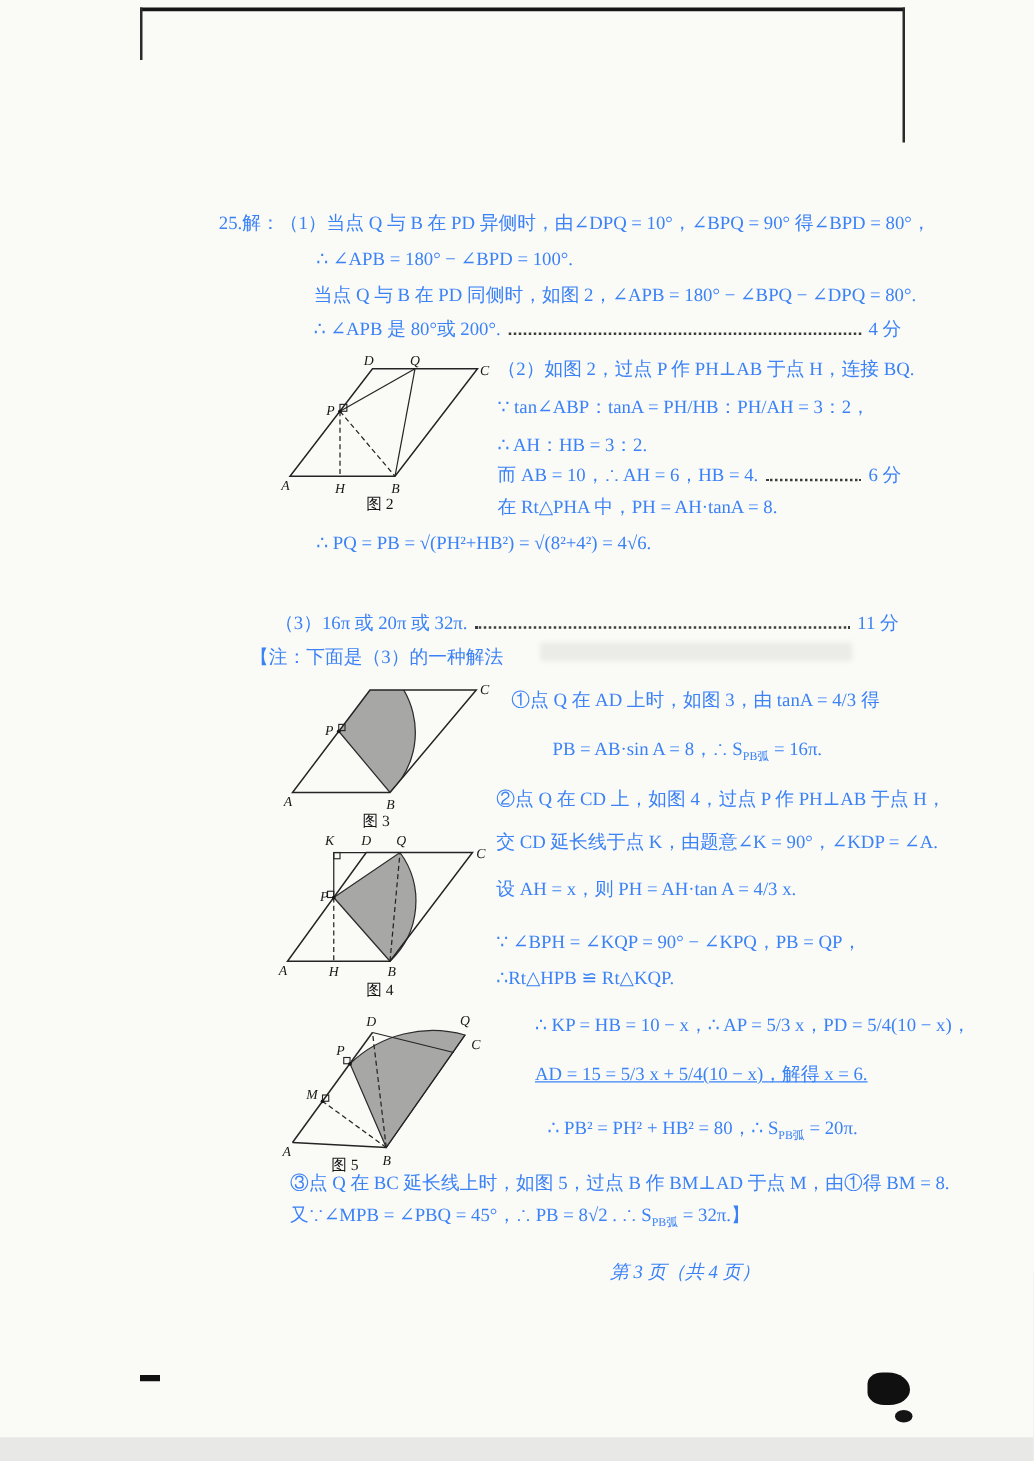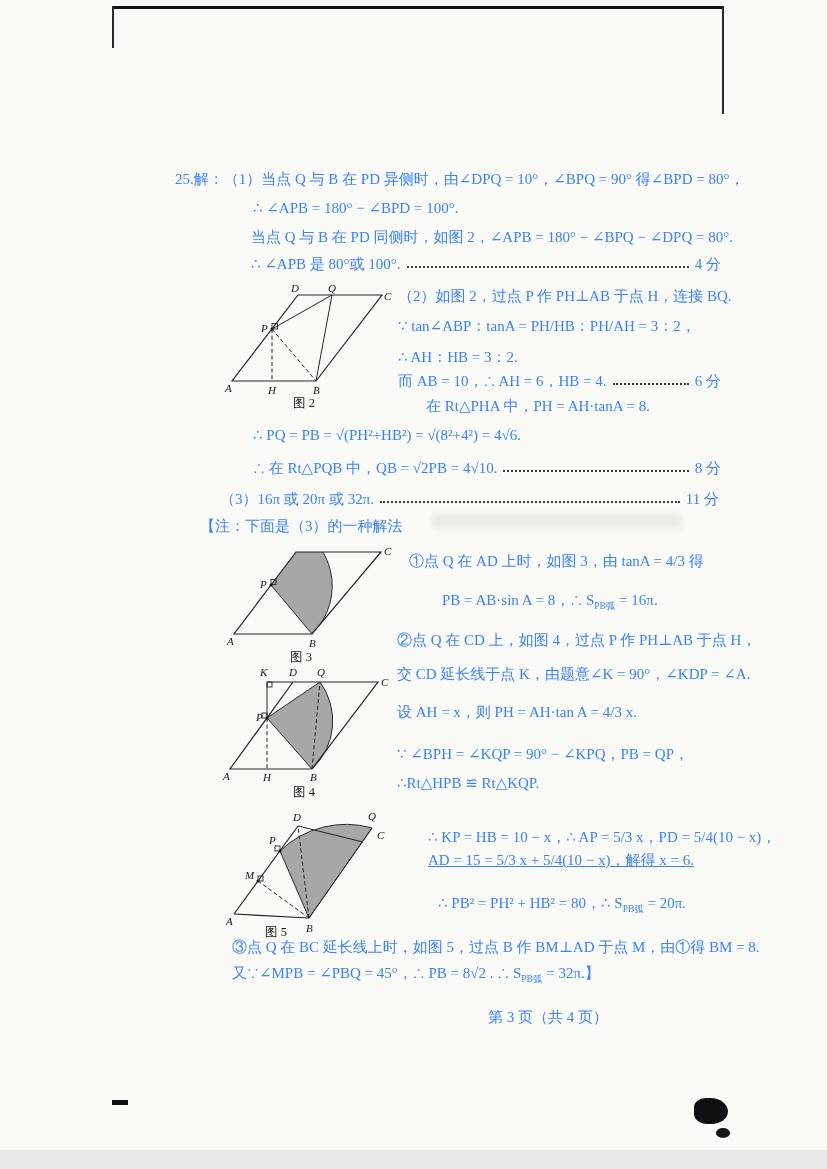--- a/index.html
+++ b/index.html
@@ -35,21 +35,21 @@
   <div class="artifact" style="left:112px;top:1157px;width:612px;height:3px;background:#161616;"></div>
   <div class="artifact" style="left:112px;top:1100px;width:16px;height:5px;background:#111;"></div>
   <div class="artifact" style="left:694px;top:1098px;width:34px;height:26px;background:#101010;border-radius:40% 60% 55% 45%;"></div>
   <div class="artifact" style="left:716px;top:1128px;width:14px;height:10px;background:#141414;border-radius:50%;"></div>
   <div class="smudge" style="left:432px;top:514px;width:250px;height:15px;"></div>
 
   <div class="line" style="left:175px;top:170px;">25.解：（1）当点 Q 与 B 在 PD 异侧时，由∠DPQ = 10°，∠BPQ = 90° 得∠BPD = 80°，</div>
   <div class="line" style="left:253px;top:199px;">∴ ∠APB = 180° − ∠BPD = 100°.</div>
   <div class="line" style="left:251px;top:228px;">当点 Q 与 B 在 PD 同侧时，如图 2，∠APB = 180° − ∠BPQ − ∠DPQ = 80°.</div>
   <div class="line flexline" style="left:251px;top:255px;width:470px;">
-    <span>∴ ∠APB 是 80°或 100°.</span>
+    <span>∴ ∠APB 是 80°或 200°.</span>
     <span class="leader"></span>
     <span>4 分</span>
   </div>
 
   <div class="fig" style="left:224px;top:281px;">
     <svg width="170" height="128" viewBox="0 0 170 128">
       <polygon class="edge" points="8,100 92,100 158,14 74,14"></polygon>
       <line class="thin" x1="48" y1="48" x2="108" y2="14"></line>
       <line class="thin" x1="108" y1="14" x2="92" y2="100"></line>
       <line class="dash" x1="48" y1="48" x2="48" y2="100"></line>
@@ -68,27 +68,22 @@
   </div>
 
   <div class="line" style="left:398px;top:287px;">（2）如图 2，过点 P 作 PH⊥AB 于点 H，连接 BQ.</div>
   <div class="line" style="left:398px;top:317px;">∵ tan∠ABP：tanA = PH/HB：PH/AH = 3：2，</div>
   <div class="line" style="left:398px;top:348px;">∴ AH：HB = 3：2.</div>
   <div class="line flexline" style="left:398px;top:372px;width:323px;">
     <span>而 AB = 10，∴ AH = 6，HB = 4.</span>
     <span class="leader"></span>
     <span>6 分</span>
   </div>
-  <div class="line" style="left:398px;top:397px;margin-left:28px;">在 Rt△PHA 中，PH = AH·tanA = 8.</div>
+  <div class="line" style="left:398px;top:397px;">在 Rt△PHA 中，PH = AH·tanA = 8.</div>
   <div class="line" style="left:253px;top:426px;">∴ PQ = PB = √(PH²+HB²) = √(8²+4²) = 4√6.</div>
-  <div class="line flexline" style="left:253px;top:459px;width:468px;">
-    <span>∴ 在 Rt△PQB 中，QB = √2PB = 4√10.</span>
-    <span class="leader"></span>
-    <span>8 分</span>
-  </div>
 
   <div class="line flexline" style="left:220px;top:490px;width:499px;">
     <span>（3）16π 或 20π 或 32π.</span>
     <span class="leader"></span>
     <span>11 分</span>
   </div>
 
   <div class="line" style="left:200px;top:517px;">【注：下面是（3）的一种解法</div>
 
   <div class="fig" style="left:226px;top:542px;">
@@ -164,26 +159,26 @@
       <text class="lbl" x="69" y="15">D</text>
       <text class="lbl" x="144" y="14">Q</text>
       <text class="lbl" x="153" y="33">C</text>
       <text class="lbl" x="21" y="73">M</text>
       <text class="lbl" x="2" y="119">A</text>
       <text class="lbl" x="82" y="126">B</text>
       <text class="cap" x="52" y="130" text-anchor="middle">图 5</text>
     </svg>
   </div>
 
-  <div class="line" style="left:428px;top:812px;margin-top:16px;">∴ KP = HB = 10 − x，∴ AP = 5/3 x，PD = 5/4(10 − x)，</div>
+  <div class="line" style="left:428px;top:812px;">∴ KP = HB = 10 − x，∴ AP = 5/3 x，PD = 5/4(10 − x)，</div>
   <div class="line" style="left:428px;top:851px;text-decoration:underline;">AD = 15 = 5/3 x + 5/4(10 − x)，解得 x = 6.</div>
   <div class="line" style="left:438px;top:894px;">
     <span>∴ PB² = PH² + HB² = 80，∴ S</span><sub>PB弧</sub><span> = 20π.</span>
   </div>
 
   <div class="line" style="left:232px;top:938px;">③点 Q 在 BC 延长线上时，如图 5，过点 B 作 BM⊥AD 于点 M，由①得 BM = 8.</div>
   <div class="line" style="left:232px;top:964px;">
     <span>又∵∠MPB = ∠PBQ = 45°，∴ PB = 8√2 . ∴ S</span><sub>PB弧</sub><span> = 32π.】</span>
   </div>
 
-  <div class="footerline" style="left:488px;top:1008px;">第 3 页（共 4 页）</div>
+  <div class="footerline" style="left:488px;top:1008px;font-style:italic;">第 3 页（共 4 页）</div>
 
 </div>
 
 </body></html>

